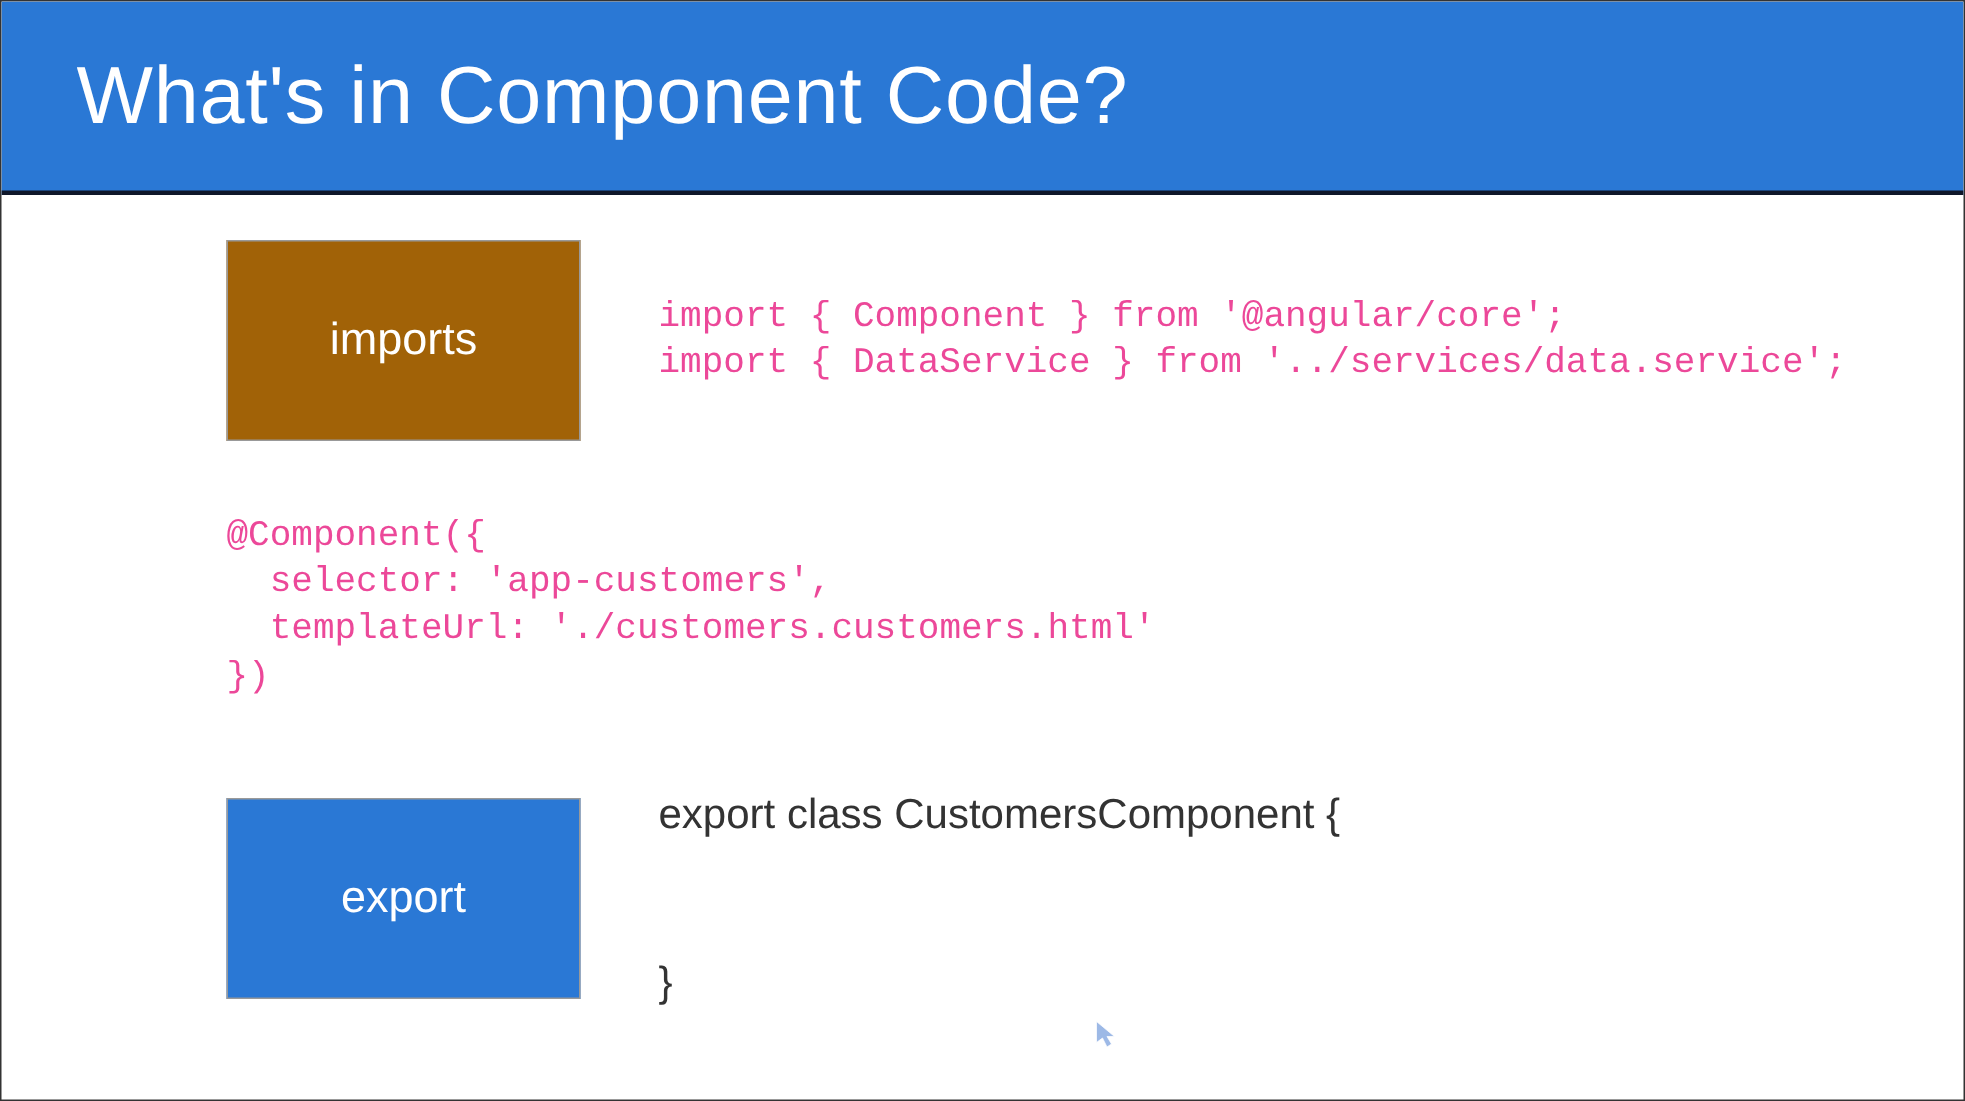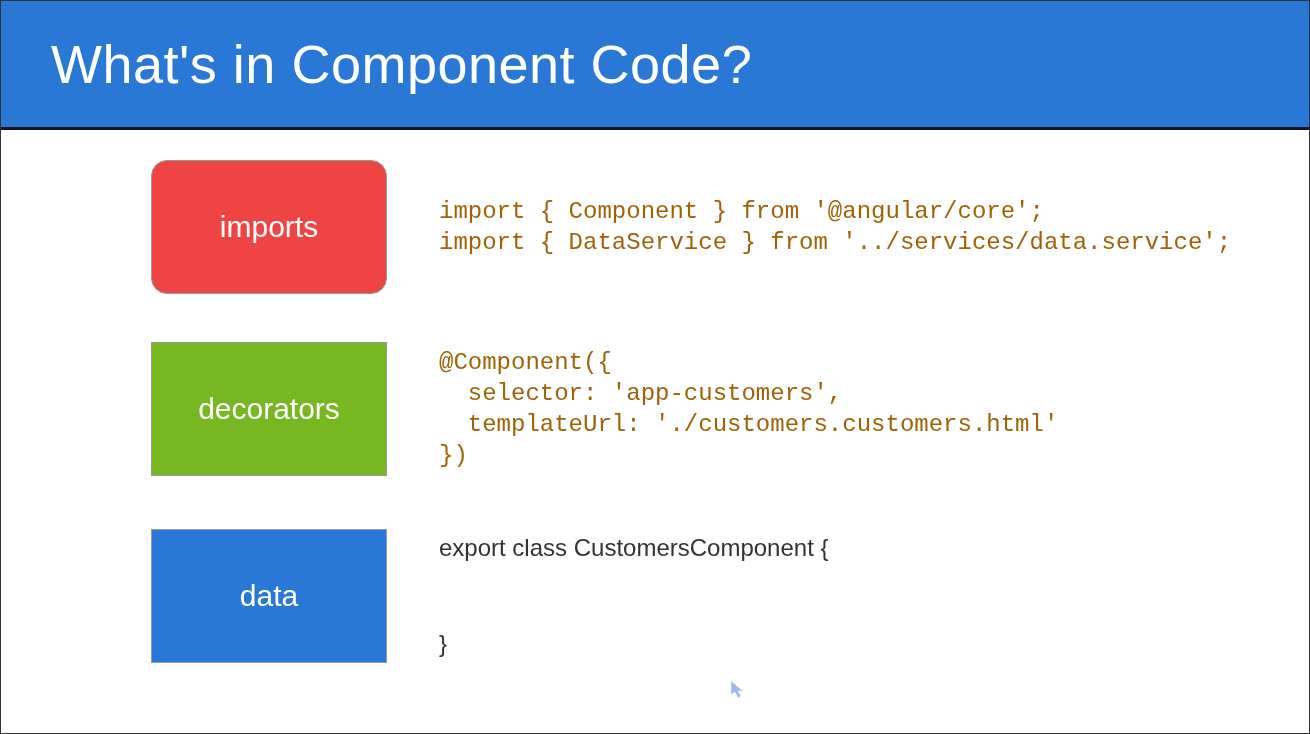--- a/index.html
+++ b/index.html
@@ -40,39 +40,38 @@
       align-items: center;
       justify-content: center;
       color: #ffffff;
       font-size: 30px;
       font-weight: 400;
       border: 1px solid #999;
       flex-shrink: 0;
       margin-right: 52px;
     }
     .label-red {
-      background: #ef4444;
-      border-radius: 16px;
+      background: #a16207;
     }
     .label-green {
       background: #77b722;
     }
     .label-blue {
       background: #2a78d5;
     }
     .code-block {
       font-family: Consolas, "Courier New", monospace;
       font-size: 24px;
-      color: #a16207;
+      color: #ec4899;
       white-space: pre;
       line-height: 1.3;
     }
     .code-sans {
       font-family: Arial, Helvetica, sans-serif;
-      font-size: 24px;
+      font-size: 28px;
       color: #333333;
       white-space: pre;
       line-height: 2.0;
     }
     .cursor {
       position: absolute;
       left: 730px;
       top: 680px;
       width: 0;
       height: 0;
@@ -94,32 +93,29 @@
 
   <div class="row">
     <div class="label-box label-red">
       <span>imports</span>
     </div>
     <div class="code-block">import { Component } from '@angular/core';
 import { DataService } from '../services/data.service';</div>
   </div>
 
   <div class="row">
-    <div class="label-box label-green">
-      <span>decorators</span>
-    </div>
     <div class="code-block">@Component({
   selector: 'app-customers',
   templateUrl: './customers.customers.html'
 })</div>
   </div>
 
   <div class="row" style="margin-bottom:0;">
     <div class="label-box label-blue">
-      <span>data</span>
+      <span>export</span>
     </div>
     <div class="code-sans">export class CustomersComponent {
 
 }</div>
   </div>
 
 </div>
 
 <div class="cursor">
   <svg viewBox="0 0 16 20">

